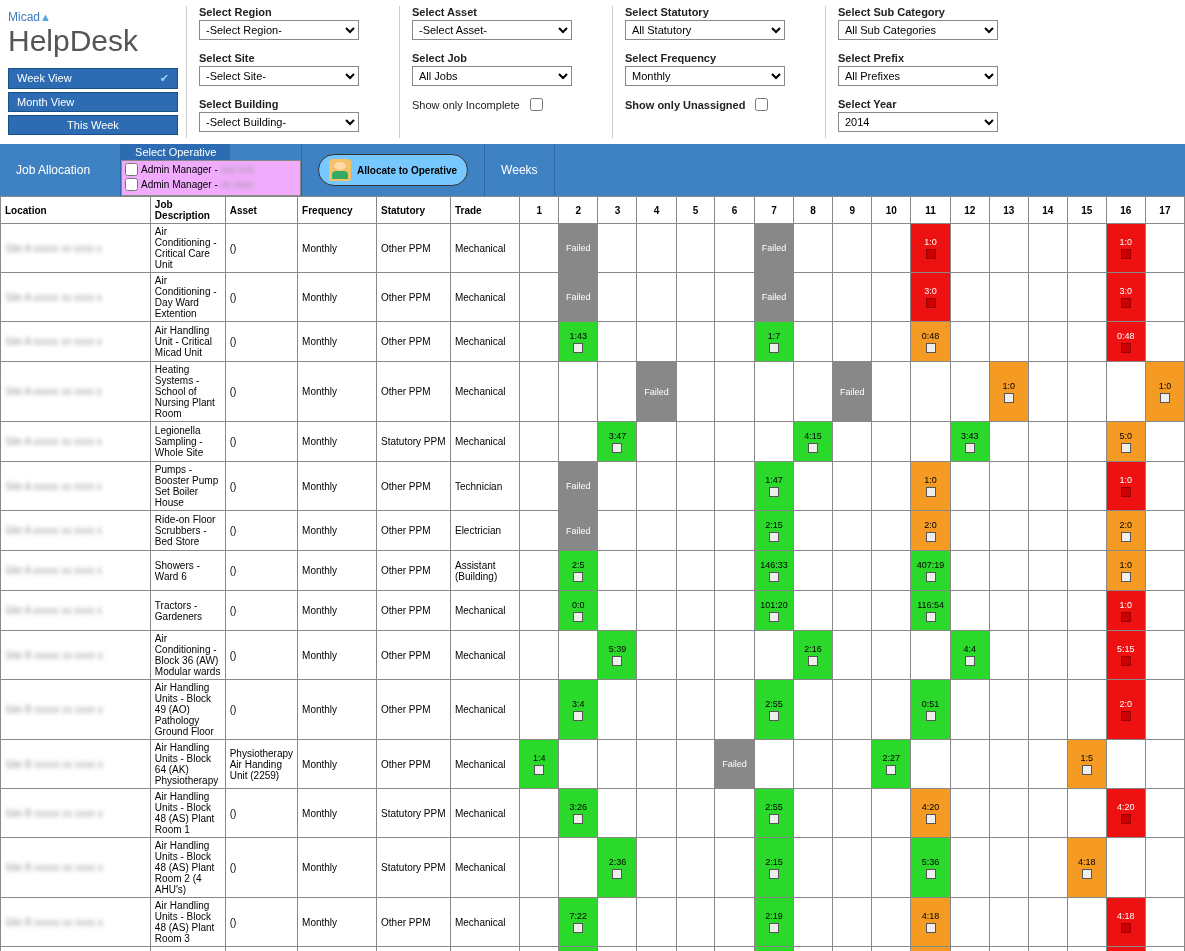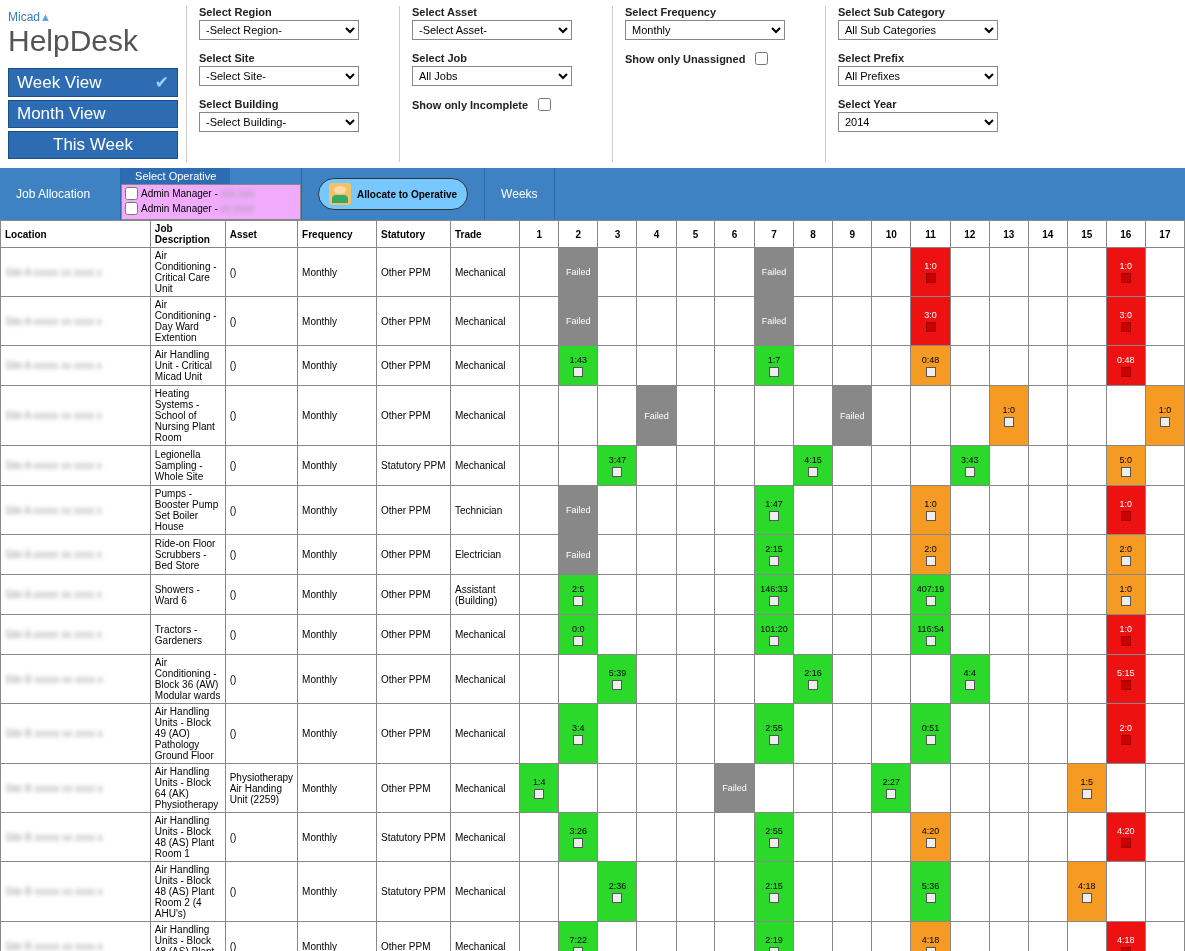--- a/index.html
+++ b/index.html
@@ -2,21 +2,21 @@
 <html><head>
 <meta charset="utf-8">
 <style>
 *{box-sizing:border-box;margin:0;padding:0;font-family:Arial,Helvetica,sans-serif}
 body{background:#fff;font-size:11px}
 .top{display:flex;gap:8px;padding:6px 8px}
 .logo-col{width:170px}
 .logo{color:#333;padding:4px 0 10px}
 .logo .sm{font-size:12px;color:#3b7bbf}
 .logo .big{font-size:30px;font-weight:500;color:#555}
-.view-btn{background:#2d6cb2;color:#fff;font-size:17px;padding:3px 8px;margin-bottom:3px;display:flex;justify-content:space-between;align-items:center;border:1px solid #1a4f87;cursor:pointer}
+.view-btn{background:#2d6cb2;color:#fff;font-size:11px;padding:3px 8px;margin-bottom:3px;display:flex;justify-content:space-between;border:1px solid #1a4f87;cursor:pointer}
 .view-btn.active{background:#2d6cb2}
 .view-btn.sub{background:#2d6cb2}
 .view-btn.this{background:#2d6cb2;text-align:center;justify-content:center}
 .view-btn .chk{color:#9fd0ff}
 .filters{display:flex;flex-wrap:wrap;gap:0 40px;flex:1}
 .filter-col{display:flex;flex-direction:column;gap:12px;border-left:1px solid #ccc;padding-left:12px}
 .filter{display:flex;flex-direction:column;gap:2px}
 .filter label{font-size:11px;font-weight:bold;color:#222}
 .filter select{font-size:11px;padding:1px 2px;border:1px solid #888;background:#fff;min-width:160px;height:20px}
 .filter .row{display:flex;align-items:center;gap:6px}
@@ -92,26 +92,30 @@
       <div class="filter">
           <label>Select Asset</label>
           <select><option>-Select Asset-</option></select>
         </div>
       <div class="filter">
           <label>Select Job</label>
           <select><option>All Jobs</option></select>
         </div>
       <div class="filter">
           <div class="row">
-            <label style="font-weight:bold">Show only Incomplete</label>
+            <label style="font-weight:normal">Show only Incomplete</label>
             <input type="checkbox" style="">
           </div>
         </div>
     </div>
     <div class="filter-col">
+      <div class="filter">
+          <label>Select Statutory</label>
+          <select><option>All Statutory</option></select>
+        </div>
       <div class="filter">
           <label>Select Frequency</label>
           <select><option>Monthly</option></select>
         </div>
       <div class="filter">
           <div class="row">
             <label style="font-weight:bold">Show only Unassigned</label>
             <input type="checkbox" style="">
           </div>
         </div>

